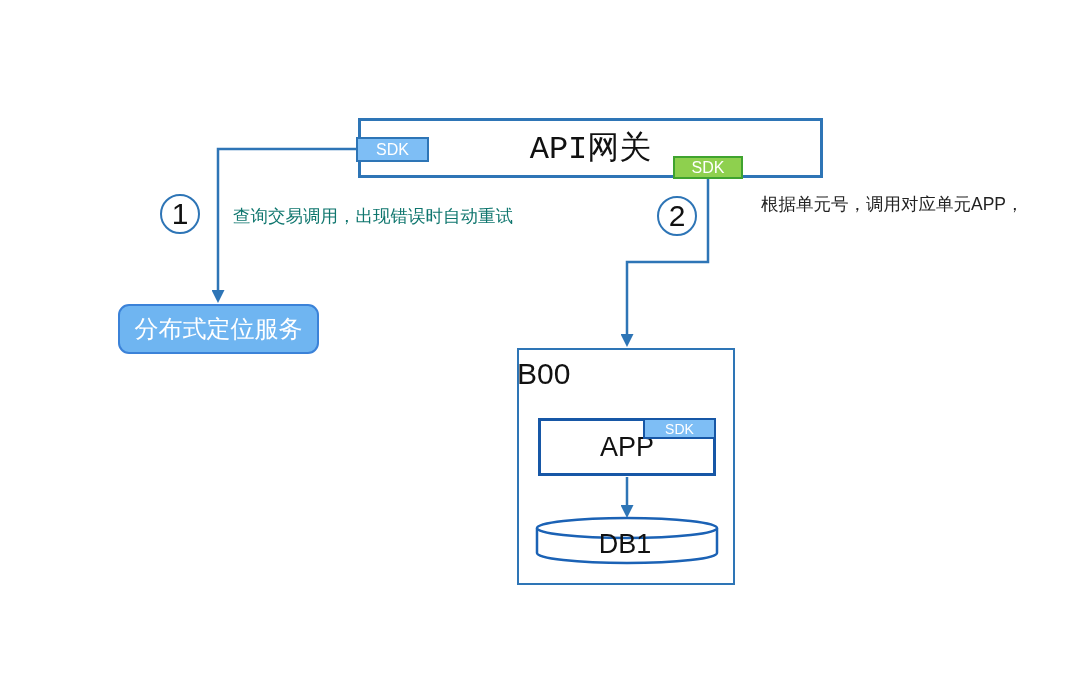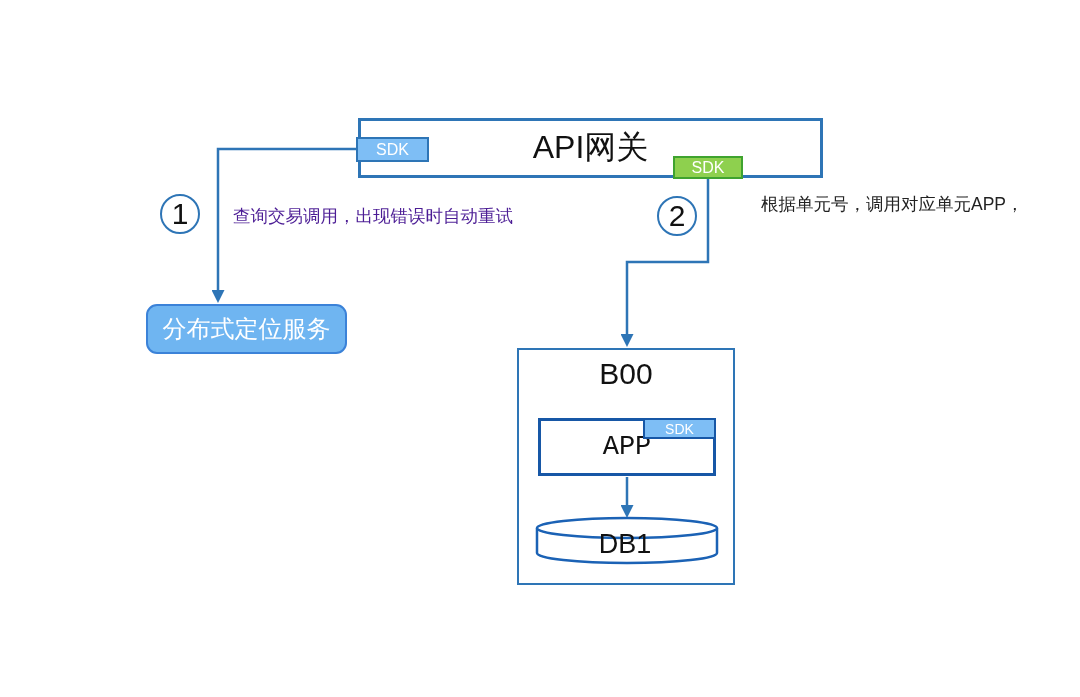--- a/index.html
+++ b/index.html
@@ -8,21 +8,21 @@
   .canvas {
     position:relative; width:1080px; height:697px; background:#ffffff;
     overflow:hidden; margin:0 auto;
   }
   .abs { position:absolute; }
 
   
   .api-box {
     left:358px; top:118px; width:465px; height:60px;
     border:3px solid #2E75B6; background:#ffffff;
-    display:flex; align-items:center; justify-content:center; z-index:1;
+    display:flex; align-items:center; justify-content:center; z-index:1;font-family:Liberation Mono, monospace;
   }
   .api-title { font-size:32px; color:#111111; }
 
   
   .sdk-badge {
     display:flex; align-items:center; justify-content:center;
     font-size:16px; color:#ffffff; z-index:2;
   }
   .sdk-left  { left:356px; top:137px; width:73px; height:25px;
                background:#7EBEF5; border:2px solid #2E75B6; }
@@ -31,47 +31,47 @@
 
   
   .step-circle {
     width:40px; height:40px; border-radius:50%;
     border:2.5px solid #2E75B6; background:#ffffff;
     display:flex; align-items:center; justify-content:center;
     font-size:30px; line-height:1; color:#111111; z-index:2;
   }
   .circle1 { left:160px; top:194px; }
   .circle2 { left:657px; top:196px; }
-  .step1-text { left:233px; top:204px; font-size:17.5px; color:#4c1d95; white-space:nowrap; }
+  .step1-text { left:233px; top:204px; font-size:17.5px; color:#0f766e; white-space:nowrap; }
   .step2-text { left:718px; top:192px; font-size:17.5px; color:#222222; line-height:24px; white-space:nowrap;margin-left:43px; }
 
   
   .service-box {
     left:118px; top:304px; width:201px; height:50px;
     background:#6FB5F1; border:2.5px solid #3B82D8; border-radius:11px;
     display:flex; align-items:center; justify-content:center;
-    color:#ffffff; font-size:24px; z-index:1;margin-left:28px;
+    color:#ffffff; font-size:24px; z-index:1;
   }
 
   
   .unit-box {
     left:517px; top:348px; width:218px; height:237px;
     border:2.5px solid #2E75B6; background:transparent; z-index:1;
   }
   .unit-title {
-    left:517px; top:357px; width:218px; text-align:center;
+    left:517px; top:357px; width:218px; 
     font-size:30px; color:#111111; z-index:2;
   }
 
   
   .app-box {
     left:538px; top:418px; width:178px; height:58px;
     border:3px solid #1757A6; background:#ffffff;
     display:flex; align-items:center; justify-content:center;
-    font-size:27px; color:#111111; z-index:2;font-family:Liberation Mono, monospace;
+    font-size:27px; color:#111111; z-index:2;
   }
   .app-sdk-tab {
     left:643px; top:418px; width:73px; height:21px;
     background:#7EBEF5; border:2px solid #1757A6;
     display:flex; align-items:center; justify-content:center;
     color:#ffffff; font-size:14px; z-index:3;
   }
 
   
   .db-label {

